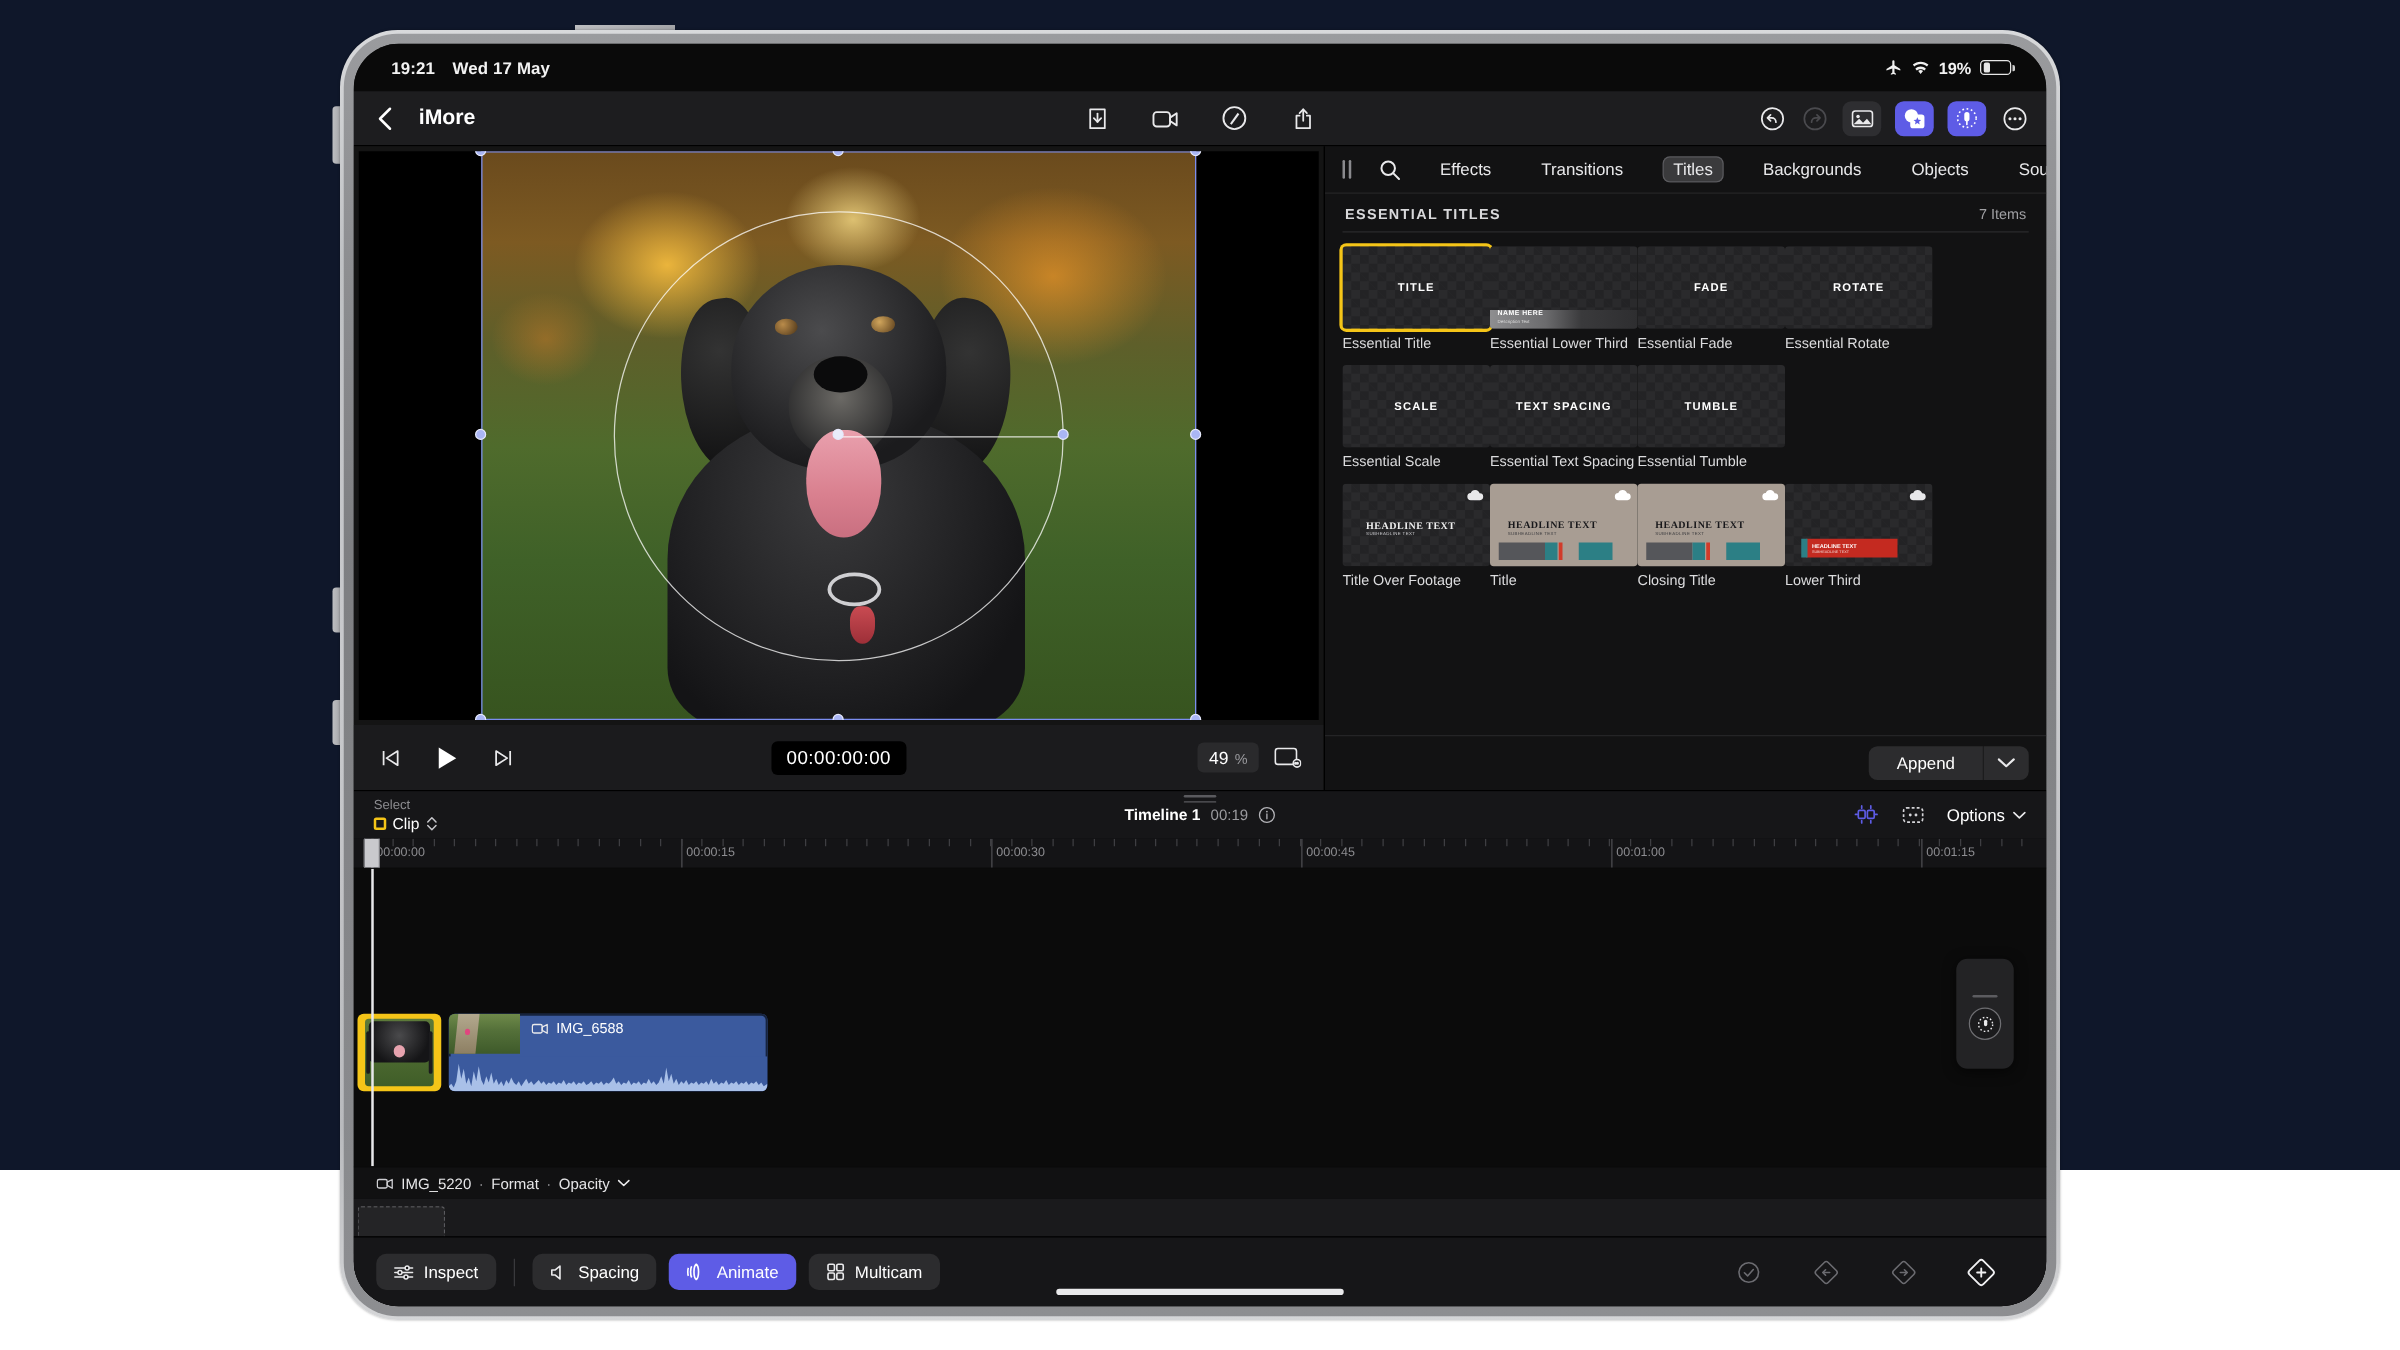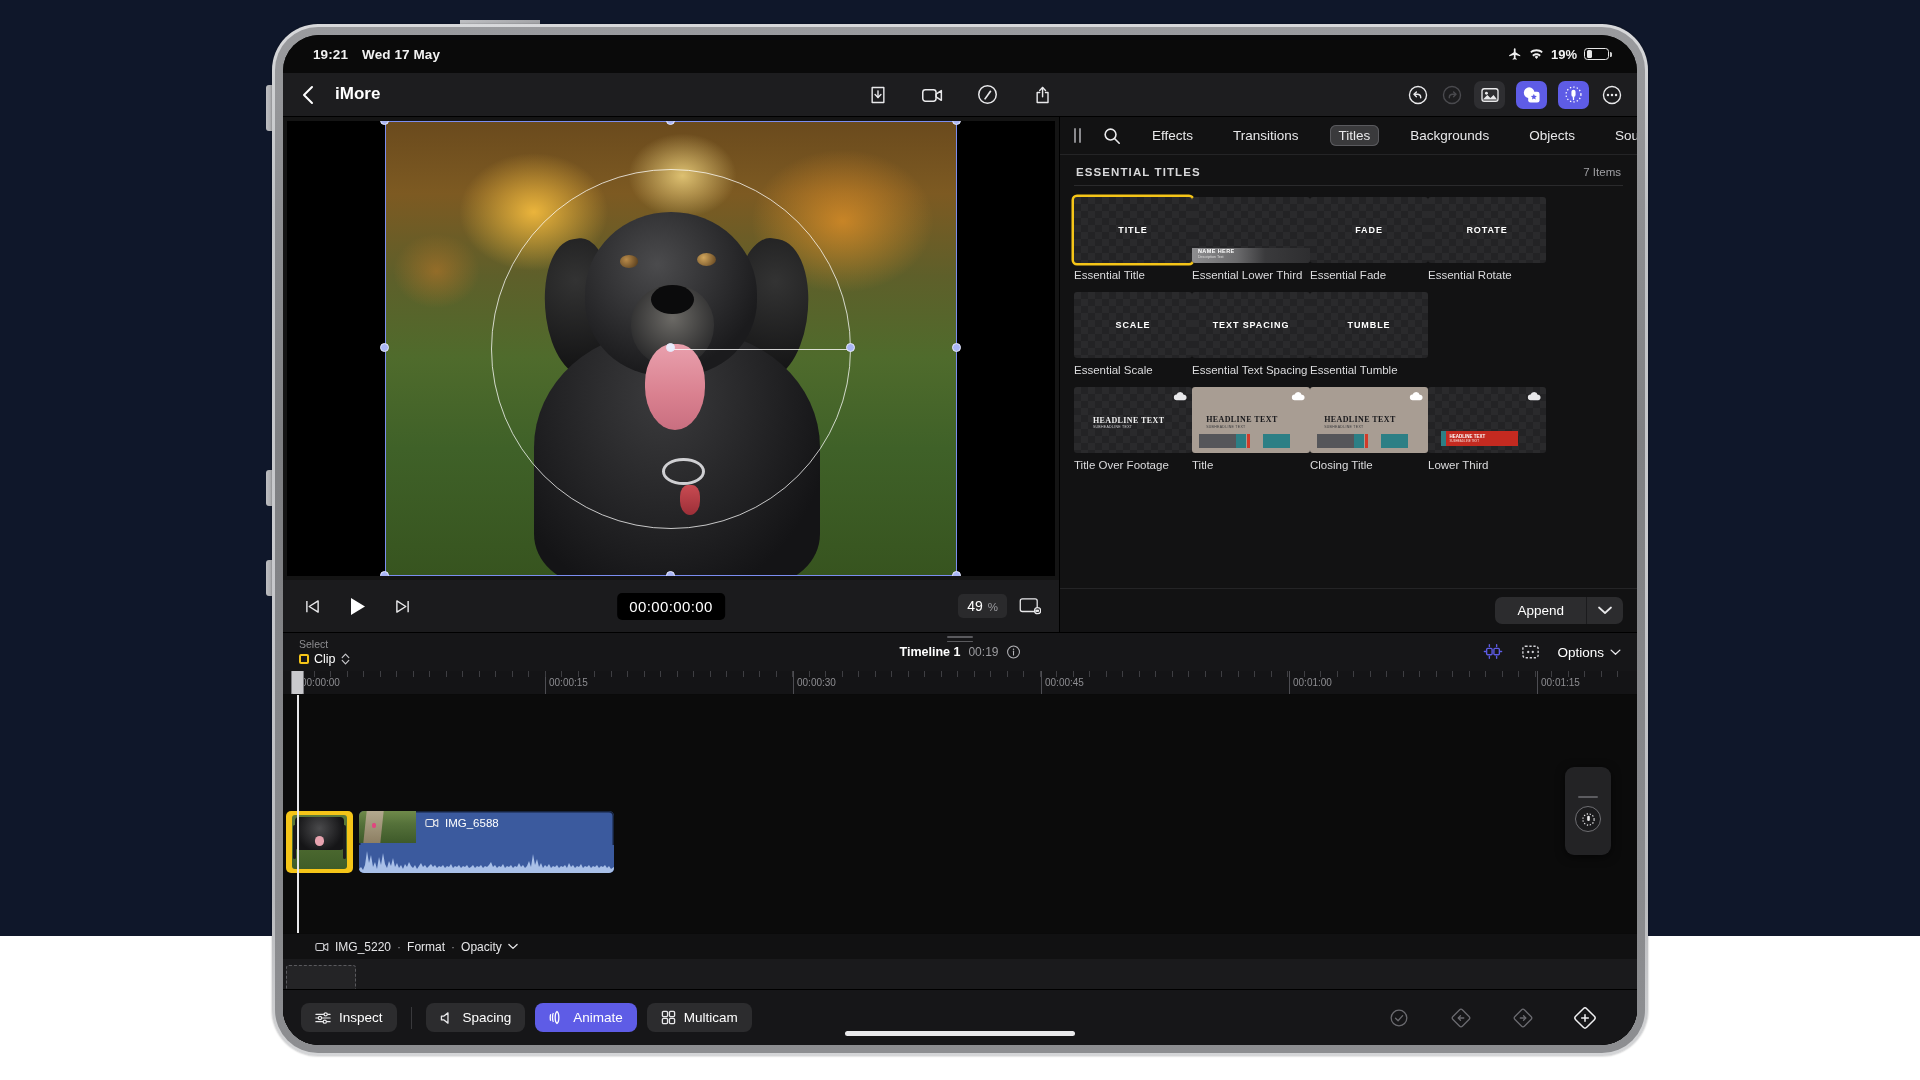--- a/index.html
+++ b/index.html
@@ -222,21 +222,21 @@
   .clip-main .film { position:absolute; left:0; top:0; width:57px; height:32px;
     background: linear-gradient(180deg,#6f8a4a 0%,#55713a 40%,#3e5a2a 100%); }
   .clip-main .film::before{content:""; position:absolute; left:10%; top:0; width:30%; height:100%;
     background: linear-gradient(180deg,#b3a98e,#8d7f63); transform:skewX(-6deg);}
   .clip-main .film::after{content:""; position:absolute; left:22%; top:36%; width:7%; height:16%;
     background:#e0467f; border-radius:40%;}
   .clip-main .cname { position:absolute; left:66px; top:6px; color:#fff; font-size:11.5px; display:flex; gap:6px; align-items:center;}
   .wave { position:absolute; left:0; right:0; bottom:0; height:28px; }
   .wave svg { display:block; }
 
-  .tl-meta { position:relative; height:26px; background:#111112; display:flex; align-items:center; padding:0 32px;
+  .tl-meta { position:relative; height:26px; background:#111112; display:flex; align-items:center; padding:0 18px;
              color:#e6e6e8; font-size:12px; gap:6px; border-top:1px solid #0a0a0a;}
   .tl-meta .dim { color:#9a9a9e;}
   .tl-audio-strip { position:relative; height:44px; background:#1a1a1c; }
   .audio-seg { position:absolute; left:3px; top:6px; width:70px; height:32px; background:#242426;
                border:1px dashed #5a5a5e; border-radius:3px;}
 
   .floating-panel { position:absolute; right:26px; top:72px; width:46px; height:88px; background:#232325;
                     border-radius:9px; box-shadow:0 2px 10px rgba(0,0,0,.6); display:flex; align-items:center;
                     justify-content:center; flex-direction:column; gap:8px; padding-top:6px;}
   .fp-grip { width:20px; height:2.5px; background:#5c5c60; border-radius:2px; }

